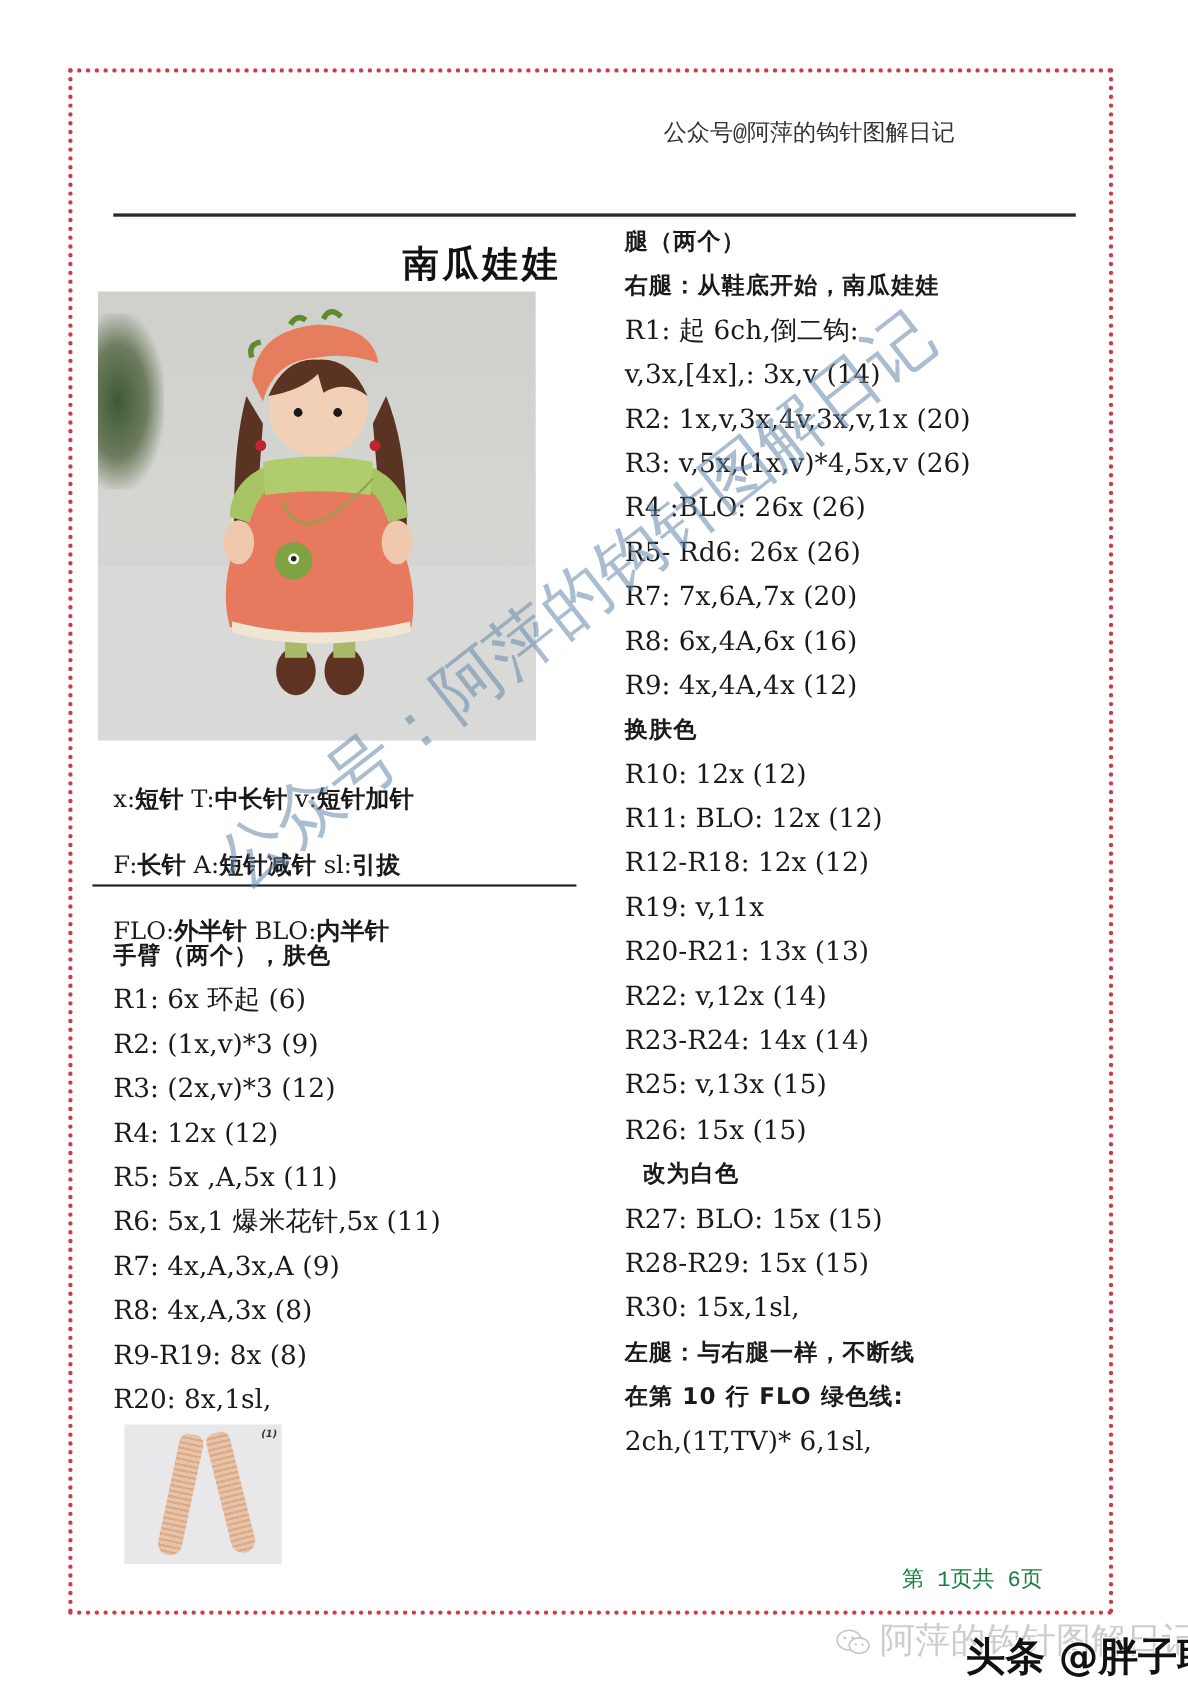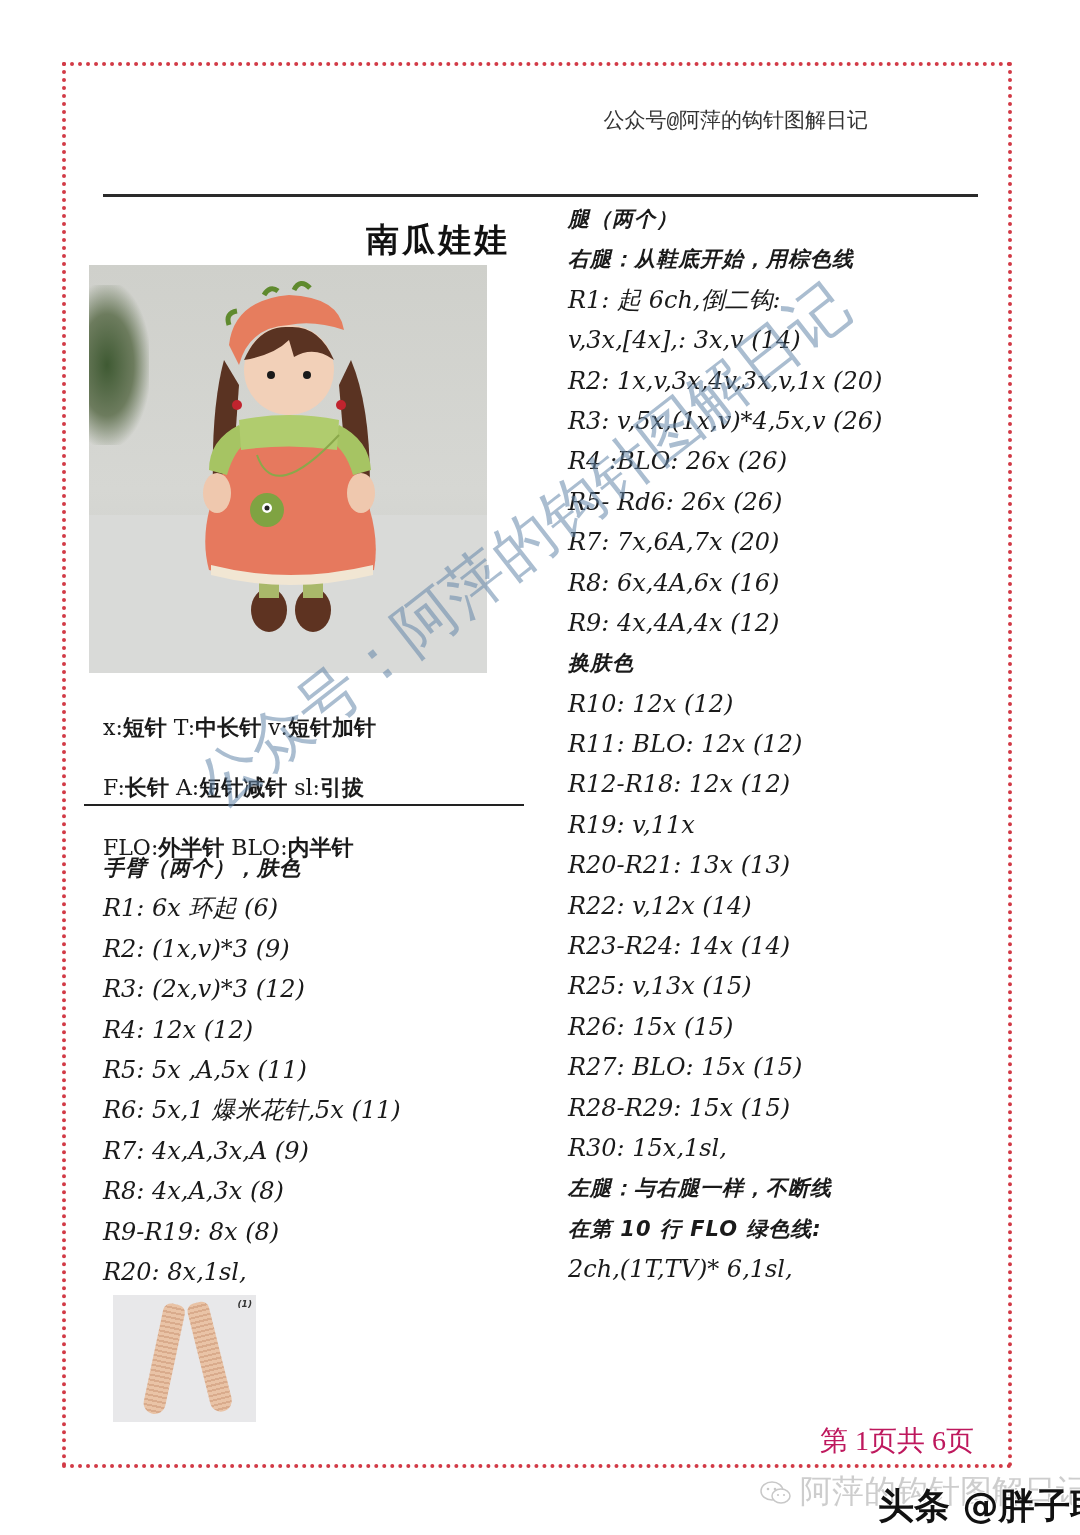--- a/index.html
+++ b/index.html
@@ -15,34 +15,34 @@
                  font-size: 33px; letter-spacing: 3px; color: #111; }
     .doll-photo { position: absolute; left: 89px; top: 265px; width: 398px; height: 408px;
                   background: linear-gradient(180deg, #cfd0cb 0%, #d6d7d3 55%, #c9cbc8 100%); overflow: hidden; }
     .doll-photo .plant { position: absolute; left: 0; top: 20px; width: 60px; height: 160px;
                          background: radial-gradient(ellipse at 30% 50%, #3f5a33 0%, #6d7c5e 45%, rgba(200,200,195,0) 75%); }
     .doll-photo .shelf { position: absolute; left: 0; top: 250px; width: 100%; height: 160px; background: #d9dad8; }
     .stitch-legend { position: absolute; left: 103px; top: 688px; width: 420px; font-size: 22px; line-height: 40px; }
     .stitch-legend .row { white-space: nowrap; margin-top: 20px; }
     .cjk-bold { font-family: "DejaVu Sans", "Liberation Sans", sans-serif; font-weight: bold; }
     .legend-rule { position: absolute; left: 84px; top: 804px; width: 440px; height: 2px; background: #222; }
-    .col { position: absolute; font-size: 24px; line-height: 40.4px; white-space: nowrap; font-style: italic; }
+    .col { position: absolute; font-size: 24px; line-height: 40.4px; white-space: nowrap; }
     .col-left { left: 103px; top: 848px; }
     .col-right { left: 568px; top: 199px; }
     .line { height: 40.4px; }
     .heading { font-family: "DejaVu Sans", "Liberation Sans", sans-serif; font-weight: bold; font-size: 21px; letter-spacing: 1px; }
     .arm-photo { position: absolute; left: 113px; top: 1295px; width: 143px; height: 127px; background: #e8e8ea; overflow: hidden; }
     .arm { position: absolute; width: 22px; height: 112px; border-radius: 10px 10px 14px 14px;
            background: repeating-linear-gradient(180deg, #e9c3a6 0px, #e9c3a6 3px, #d9ab8c 3px, #d9ab8c 5px); }
     .arm.a1 { left: 40px; top: 8px; transform: rotate(12deg); }
     .arm.a2 { left: 86px; top: 6px; transform: rotate(-14deg); }
     .arm-label { position: absolute; right: 4px; top: 4px; font-size: 9px; font-style: italic; font-weight: bold; color: #333;
                  font-family: "DejaVu Sans", "Liberation Sans", sans-serif; }
-    .page-number { position: absolute; left: 820px; top: 1422px; font-family: Liberation Serif, serif;
-                   font-size: 28px; color: #be185d; }
+    .page-number { position: absolute; left: 820px; top: 1422px; font-family: Liberation Mono, monospace;
+                   font-size: 20px; color: #15803d; }
     .watermark { position: absolute; left: 180px; top: 760px; transform: rotate(-38deg); transform-origin: left top;
                  font-family: "DejaVu Sans", "Liberation Sans", sans-serif; font-size: 62px; color: rgba(100,135,170,0.55);
                  white-space: nowrap; pointer-events: none; }
     .footer-wechat { position: absolute; left: 760px; top: 1470px; font-family: "DejaVu Sans", "Liberation Sans", sans-serif;
                      font-size: 32px; color: rgba(200,200,200,0.9); white-space: nowrap; }
     .wechat-icon { display: inline-block; width: 32px; height: 26px; vertical-align: middle; margin-right: 8px; }
     .footer-credit { position: absolute; left: 878px; top: 1482px; font-family: "DejaVu Sans", "Liberation Sans", sans-serif;
                      font-size: 36px; color: #111; font-weight: bold; white-space: nowrap;
                      text-shadow: 1px 1px 0 #fff, -1px -1px 0 #fff; }
   </style>
@@ -130,40 +130,41 @@
 </div>
 
 <div class="arm-photo">
   <div class="arm a1"></div>
   <div class="arm a2"></div>
   <span class="arm-label">(1)</span>
 </div>
 
 <div class="col col-right">
   <div class="line heading">腿（两个）</div>
-  <div class="line heading">右腿：从鞋底开始，用棕色线</div>
+  <div class="line heading">右腿：从鞋底开始，南瓜娃娃</div>
   <div class="line">R1: 起 6ch,倒二钩:</div>
   <div class="line">v,3x,[4x],: 3x,v (14)</div>
   <div class="line">R2: 1x,v,3x,4v,3x,v,1x (20)</div>
   <div class="line">R3: v,5x,(1x,v)*4,5x,v (26)</div>
   <div class="line">R4 :BLO: 26x (26)</div>
   <div class="line">R5- Rd6: 26x (26)</div>
   <div class="line">R7: 7x,6A,7x (20)</div>
   <div class="line">R8: 6x,4A,6x (16)</div>
   <div class="line">R9: 4x,4A,4x (12)</div>
   <div class="line heading">换肤色</div>
   <div class="line">R10: 12x (12)</div>
   <div class="line">R11: BLO: 12x (12)</div>
   <div class="line">R12-R18: 12x (12)</div>
   <div class="line">R19: v,11x</div>
   <div class="line">R20-R21: 13x (13)</div>
   <div class="line">R22: v,12x (14)</div>
   <div class="line">R23-R24: 14x (14)</div>
   <div class="line">R25: v,13x (15)</div>
   <div class="line">R26: 15x (15)</div>
+  <div class="line heading" style="padding-left:16px">改为白色</div>
   <div class="line">R27: BLO: 15x (15)</div>
   <div class="line">R28-R29: 15x (15)</div>
   <div class="line">R30: 15x,1sl,</div>
   <div class="line heading">左腿：与右腿一样，不断线</div>
   <div class="line heading">在第 10 行 FLO 绿色线:</div>
   <div class="line">2ch,(1T,TV)* 6,1sl,</div>
 </div>
 
 <div class="watermark">公众号：阿萍的钩针图解日记</div>
 

